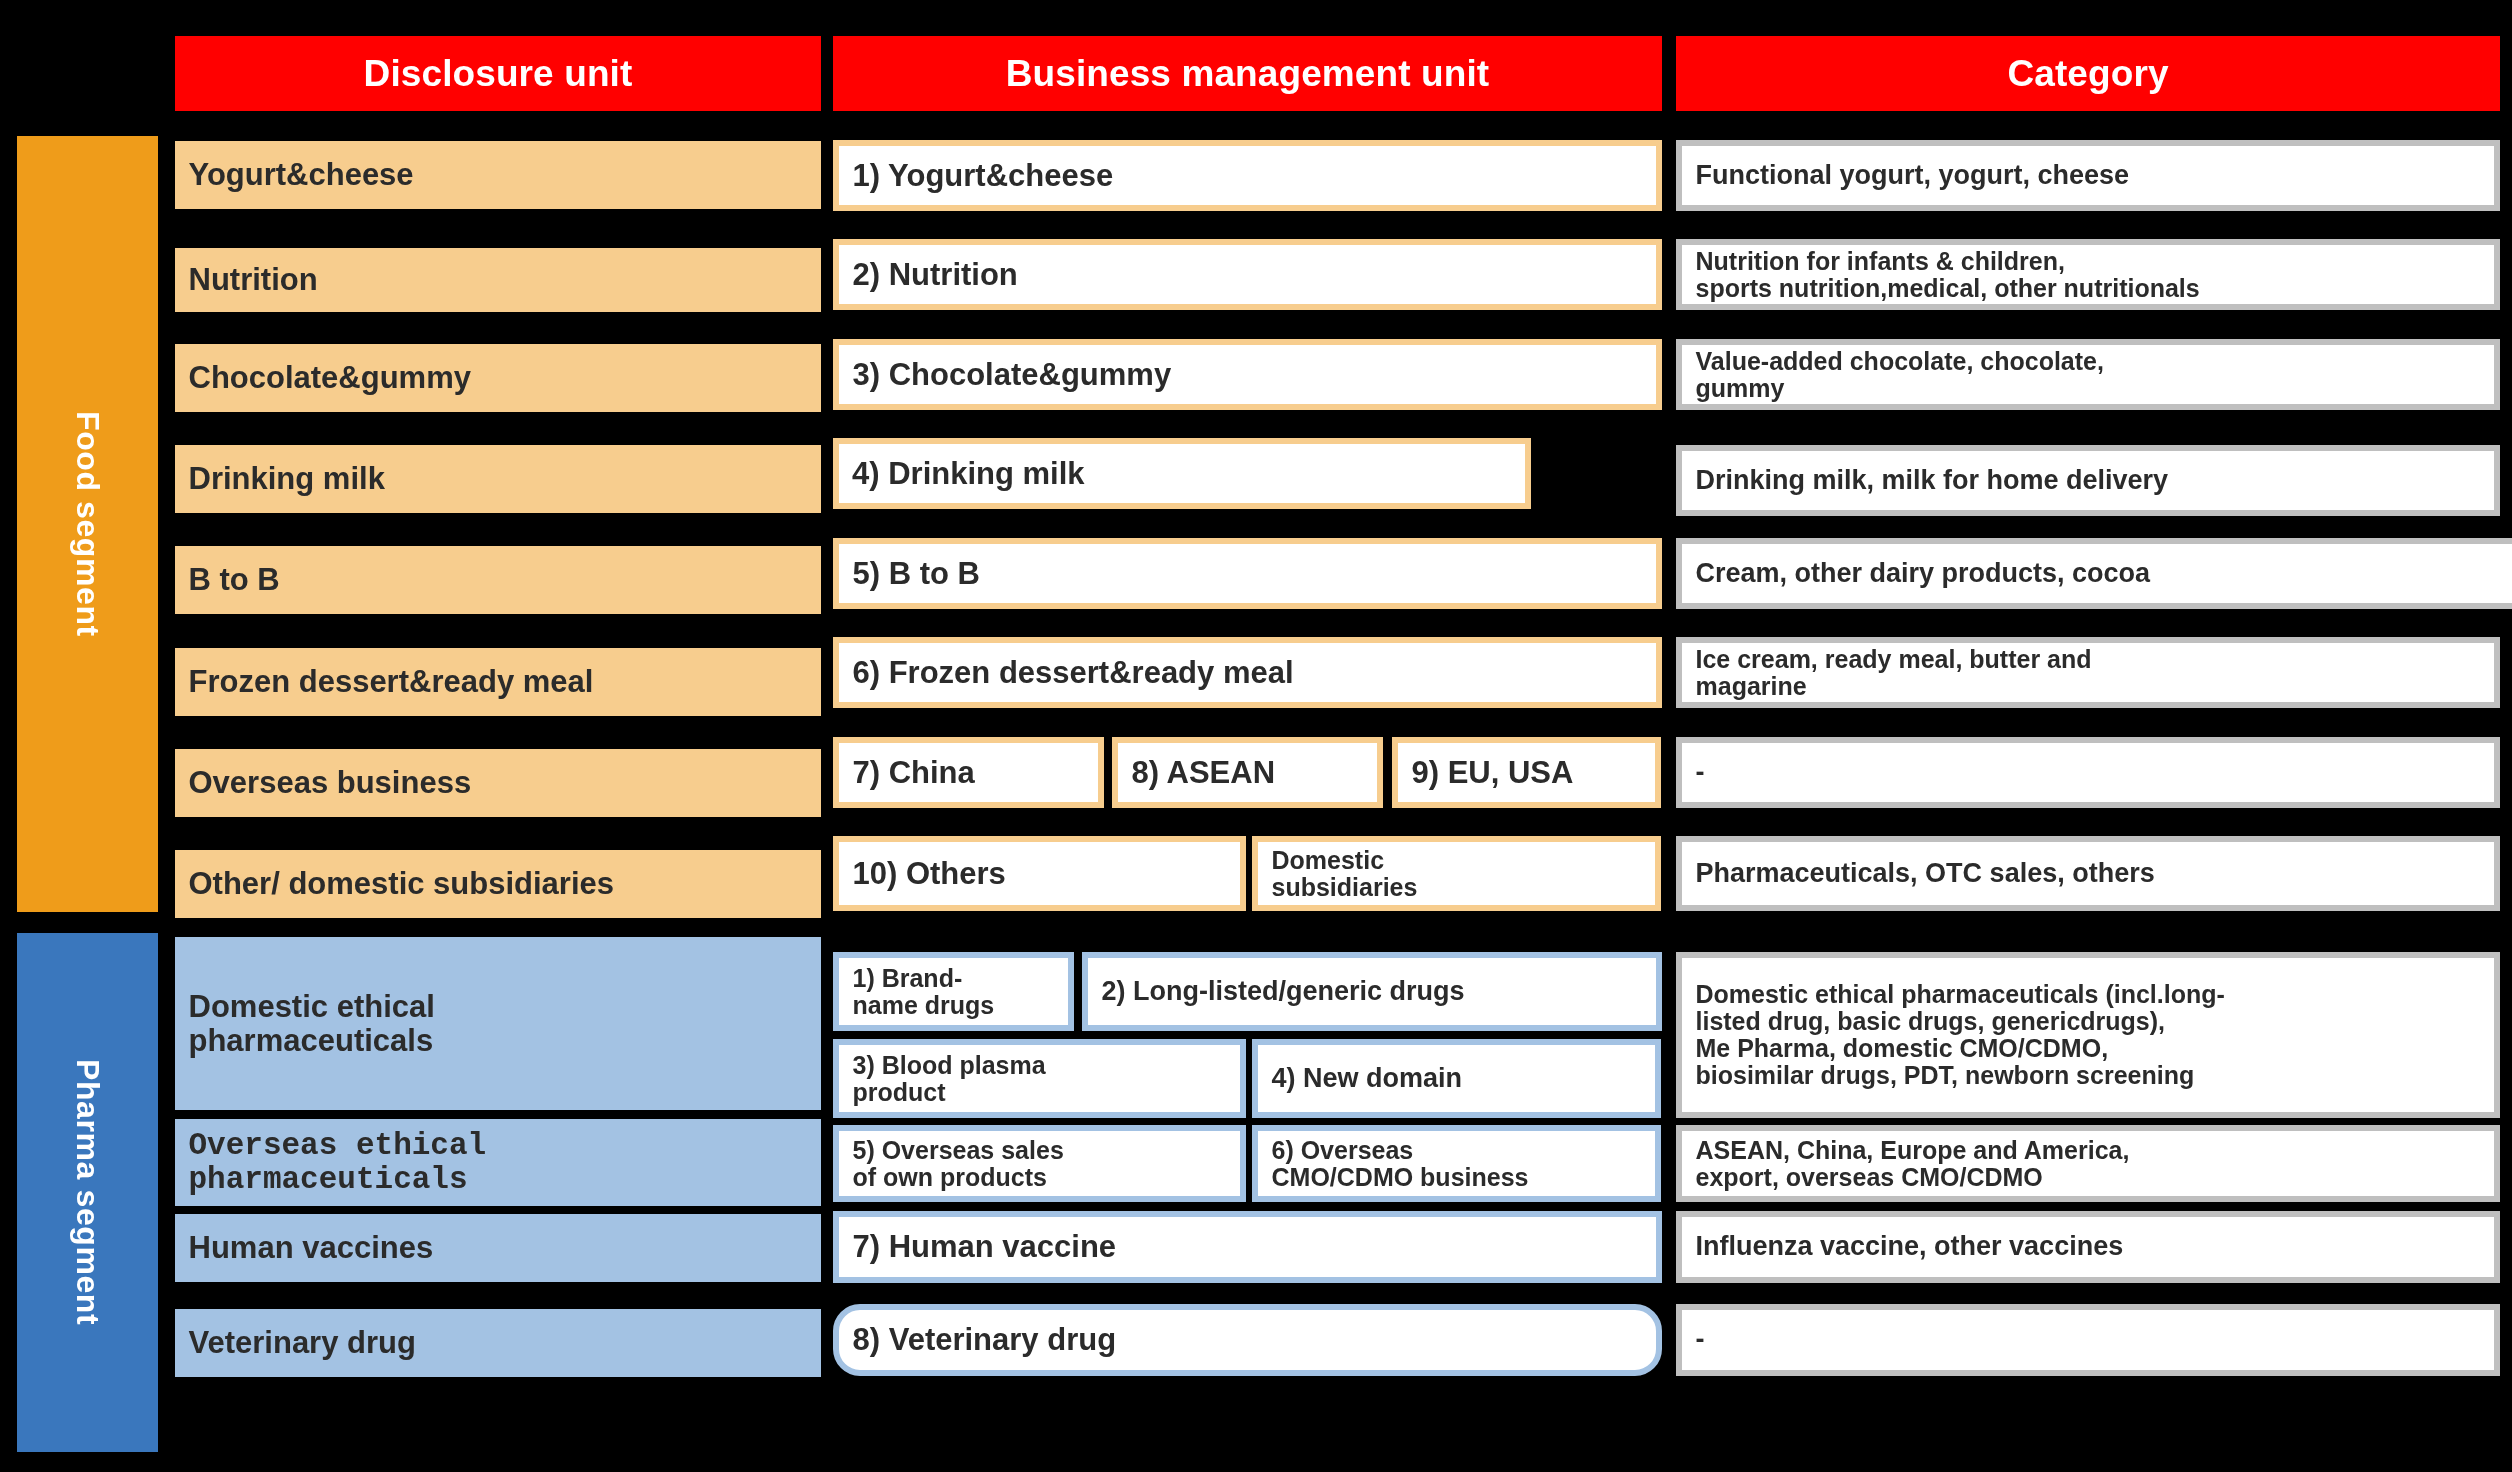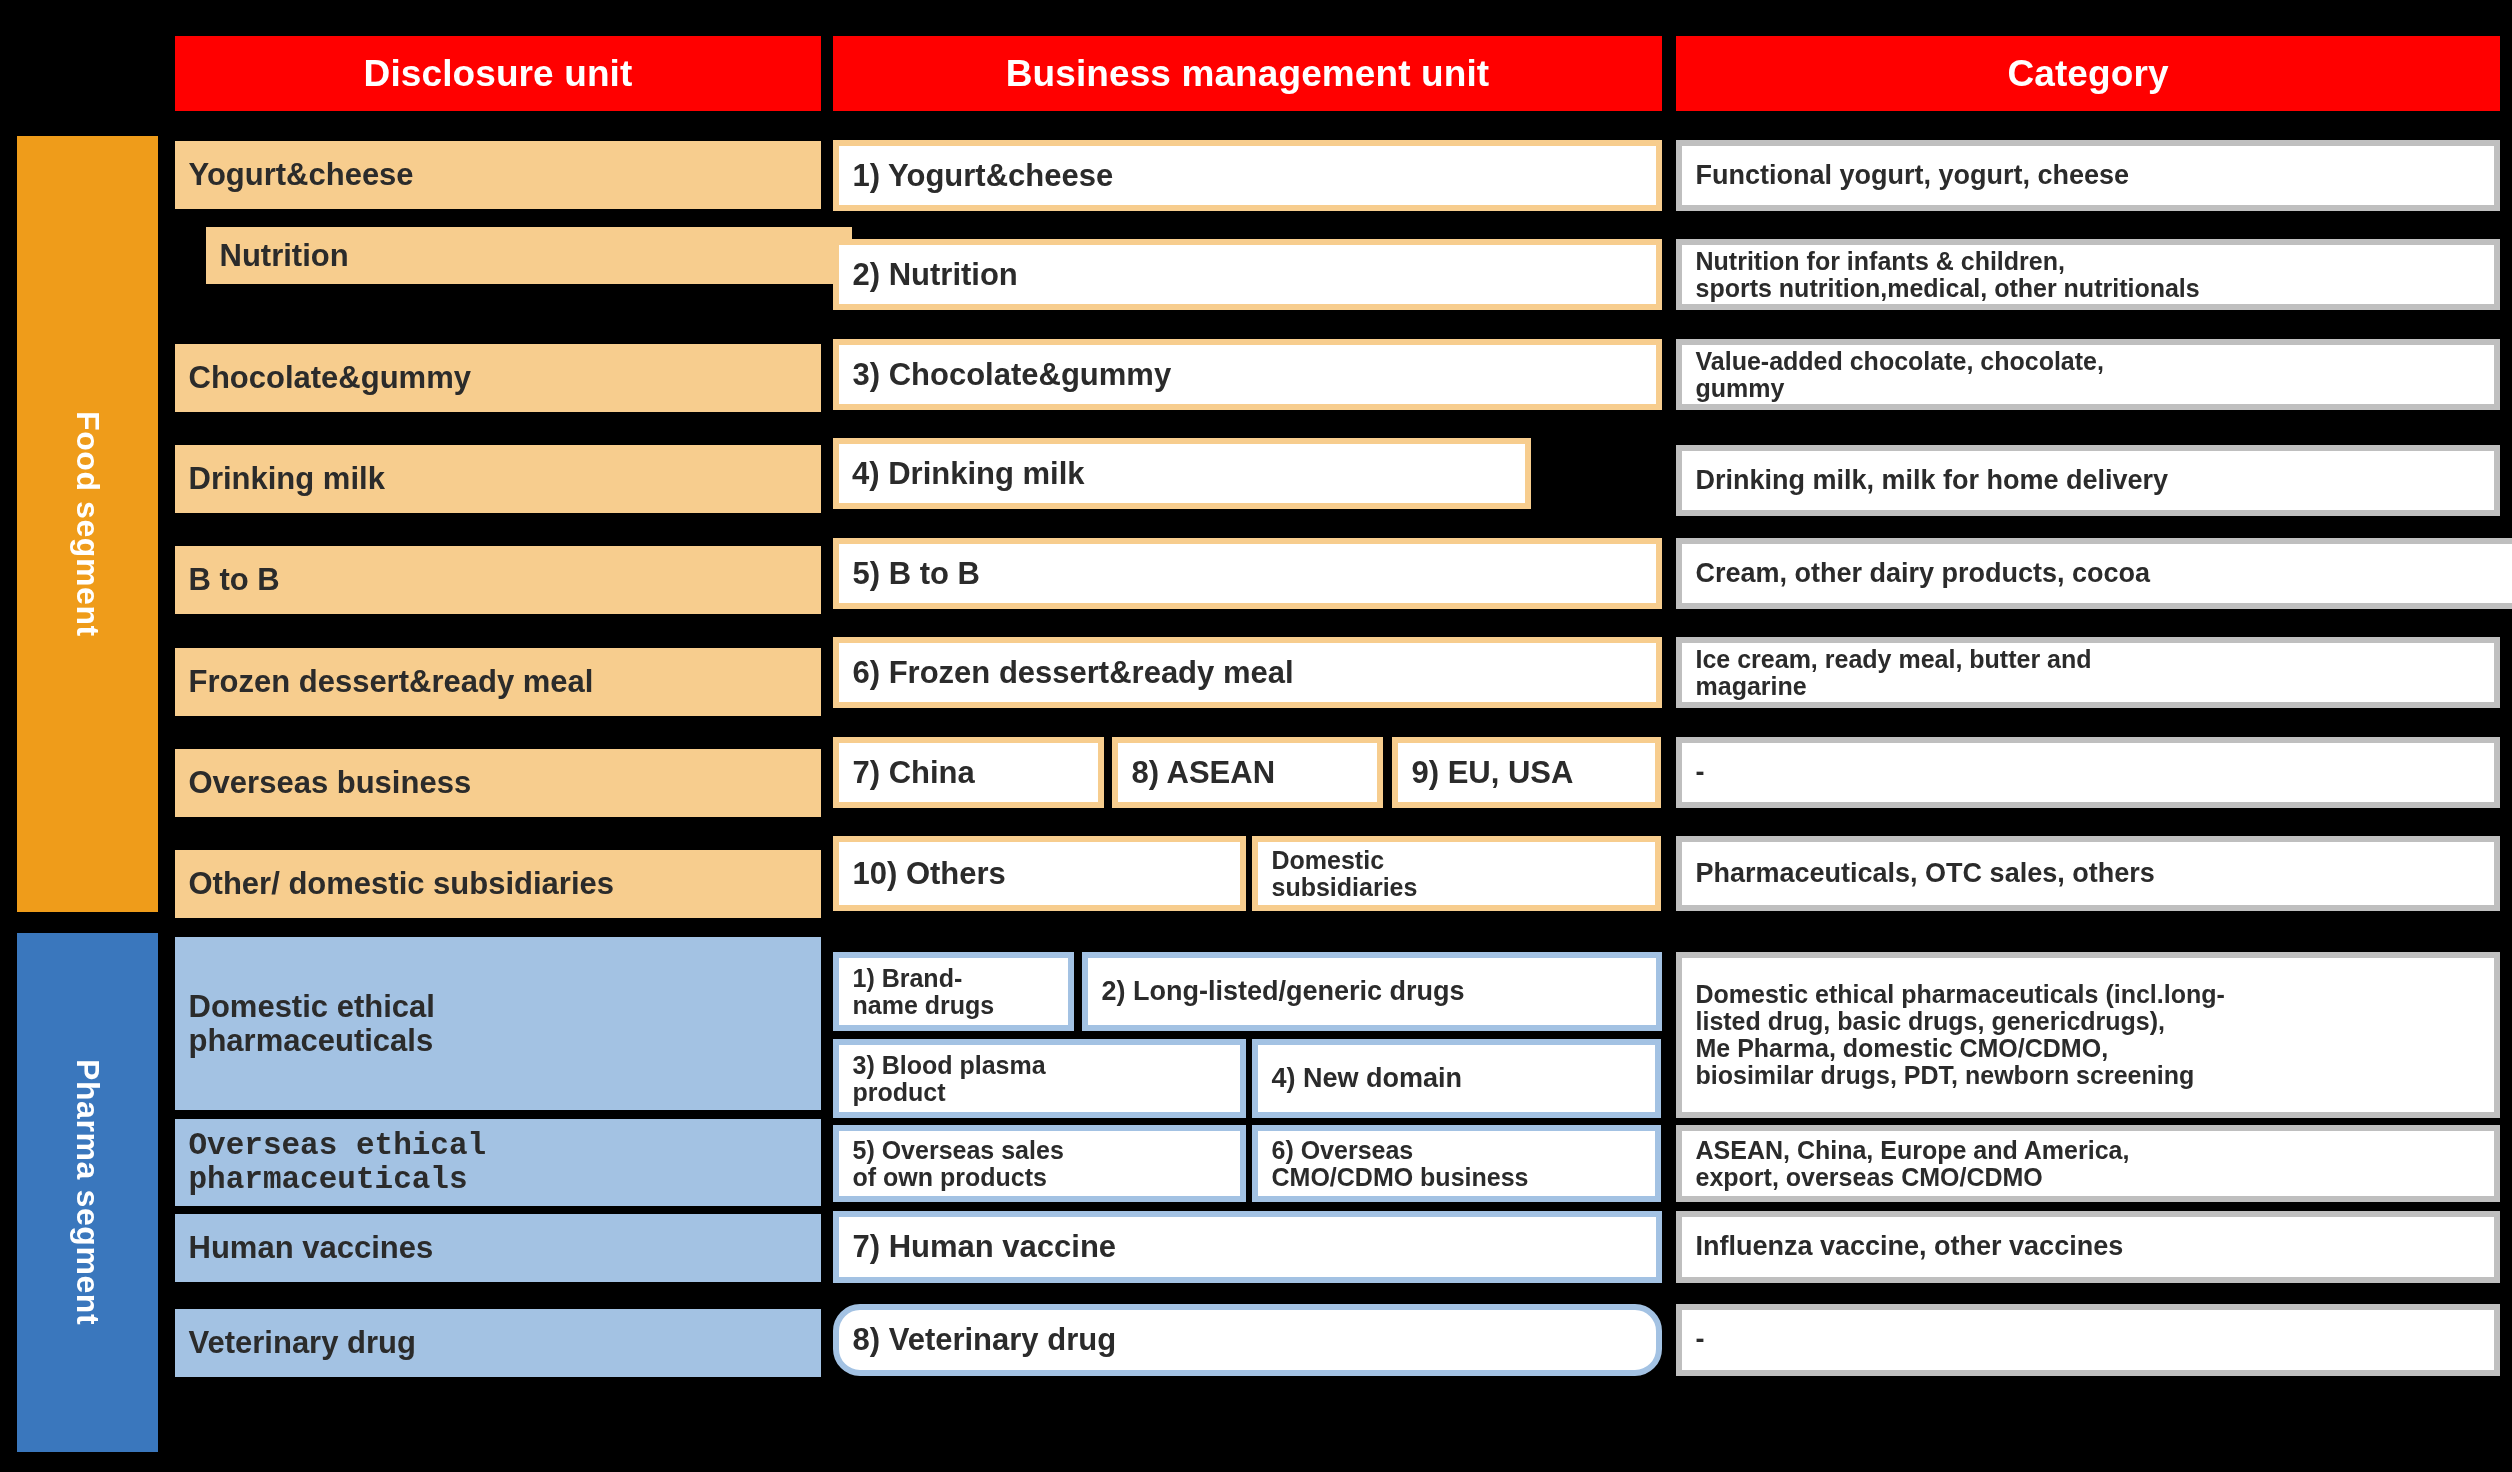--- a/index.html
+++ b/index.html
@@ -100,21 +100,21 @@
   <div class="cell c1 food" style="left:175px;top:141px;width:646px;height:68px;">
     <span class="tx">Yogurt&amp;cheese</span>
   </div>
   <div class="cell c2 food" style="left:833px;top:140px;width:829px;height:71px;">
     <span class="tx">1) Yogurt&amp;cheese</span>
   </div>
   <div class="cell c3 small" style="left:1676px;top:140px;width:824px;height:71px;">
     <span class="tx">Functional yogurt, yogurt, cheese</span>
   </div>
 
-  <div class="cell c1 food" style="left:175px;top:227px;width:646px;height:57px;margin-left:31px;">
+  <div class="cell c1 food" style="left:175px;top:248px;width:646px;height:64px;">
     <span class="tx">Nutrition</span>
   </div>
   <div class="cell c2 food" style="left:833px;top:239px;width:829px;height:71px;">
     <span class="tx">2) Nutrition</span>
   </div>
   <div class="cell c3 xsmall" style="left:1676px;top:239px;width:824px;height:71px;">
     <span class="tx">Nutrition for infants &amp; children,
 sports nutrition,medical, other nutritionals</span>
   </div>
 

